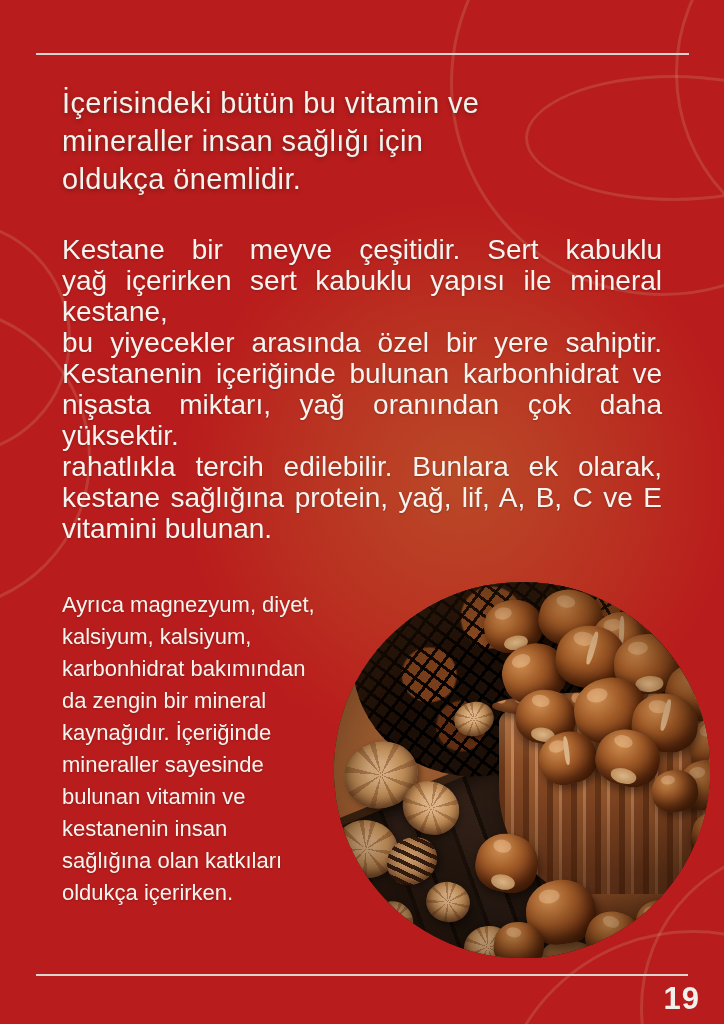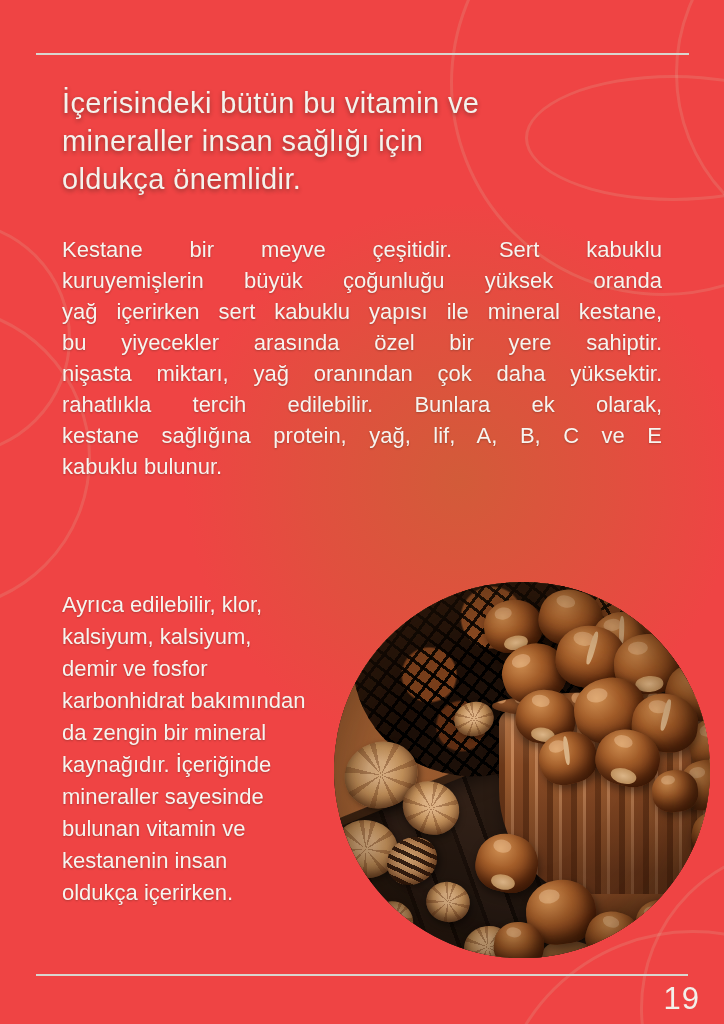--- a/index.html
+++ b/index.html
@@ -1,19 +1,19 @@
 <!DOCTYPE html>
 <html><head>
 <meta charset="utf-8">
 <style>
   html,body{margin:0;padding:0;}
   #page{
     position:relative;
     width:724px;height:1024px;
-    background:#ef4444;
+    background:#b91c1c;
     overflow:hidden;
     font-family:"Liberation Sans",sans-serif;
   }
   
   .glow{
     position:absolute;left:180px;top:200px;width:560px;height:560px;
     border-radius:50%;
     background:radial-gradient(circle,rgba(187,110,48,0.55) 0%,rgba(187,110,48,0.28) 38%,rgba(115,108,96,0) 70%);
     pointer-events:none;
   }
@@ -33,33 +33,33 @@
   .rule.top{left:36px;top:53px;width:653px;}
   .rule.bottom{left:36px;top:974px;width:652px;}
   
   .heading{
     position:absolute;left:62px;top:84px;width:580px;
     color:#f4f2ec;font-size:29px;line-height:38px;letter-spacing:0.4px;
     text-shadow:0 2px 4px rgba(40,32,24,0.45);
   }
   .para1{
     position:absolute;left:62px;top:234px;width:600px;
-    color:#f7f4ef;font-size:22px;line-height:31px;
+    color:#f7f4ef;font-size:28px;line-height:31px;
     text-shadow:0 1px 2px rgba(40,32,24,0.30);
   }
   .para1 .jline{text-align:justify;text-align-last:justify;}
   .para1 .jline.last{text-align-last:left;}
   .para2{
     position:absolute;left:62px;top:589px;width:272px;
     color:#f7f4ef;font-size:22px;line-height:32px;
     text-shadow:0 1px 2px rgba(40,32,24,0.30);
   }
   .page-number{
     position:absolute;top:981px;right:24px;
-    color:#f2f0ea;font-size:31px;letter-spacing:1px;font-weight:400;
+    color:#f2f0ea;font-size:31px;letter-spacing:1px;font-weight:700;
   }
   
   .photo{
     position:absolute;left:334px;top:582px;width:376px;height:376px;
     border-radius:50%;overflow:hidden;background:#261811;
   }
   .photo::after{
     content:'';position:absolute;inset:0;border-radius:50%;z-index:7;
     box-shadow:inset 0 0 70px rgba(10,5,2,0.5), inset 0 25px 60px rgba(255,140,60,0.12);
     pointer-events:none;
@@ -167,39 +167,39 @@
   <div class="rule top"></div>
 
   <div class="heading">
     <div>İçerisindeki bütün bu vitamin ve</div>
     <div>mineraller insan sağlığı için</div>
     <div>oldukça önemlidir.</div>
   </div>
 
   <div class="para1">
     <div class="jline">Kestane bir meyve çeşitidir. Sert kabuklu</div>
-    <div class="jline">kuruyemişlerin büyük çoğunluğu yüksek oranda</div>
     <div class="jline">yağ içerirken sert kabuklu yapısı ile mineral kestane,</div>
     <div class="jline">bu yiyecekler arasında özel bir yere sahiptir.</div>
+    <div class="jline">Kestanenin içeriğinde bulunan karbonhidrat ve</div>
     <div class="jline">nişasta miktarı, yağ oranından çok daha yüksektir.</div>
     <div class="jline">rahatlıkla tercih edilebilir. Bunlara ek olarak,</div>
     <div class="jline">kestane sağlığına protein, yağ, lif, A, B, C ve E</div>
-    <div class="jline last">kabuklu bulunur.</div>
+    <div class="jline last">vitamini bulunan.</div>
   </div>
 
   <div class="para2">
-    <div>Ayrıca edilebilir, klor,</div>
+    <div>Ayrıca magnezyum, diyet,</div>
     <div>kalsiyum, kalsiyum,</div>
-    <div>demir ve fosfor</div>
     <div>karbonhidrat bakımından</div>
     <div>da zengin bir mineral</div>
     <div>kaynağıdır. İçeriğinde</div>
     <div>mineraller sayesinde</div>
     <div>bulunan vitamin ve</div>
     <div>kestanenin insan</div>
+    <div>sağlığına olan katkıları</div>
     <div>oldukça içerirken.</div>
   </div>
 
   <div class="photo" role="img" aria-label="Chestnuts in a fluted copper bowl on a dark wooden table, with a black mesh bag of chestnuts and dried pale shells scattered around">
     <div class="wood"></div>
     <div class="board"></div>
     <div class="mesh m1"></div>
     <div class="mesh m2"></div>
     <div id="shell-shapes">
         <div class="shell" style="left: 10px; top: 160px; width: 74px; height: 66px; transform: rotate(-20deg);"></div>

